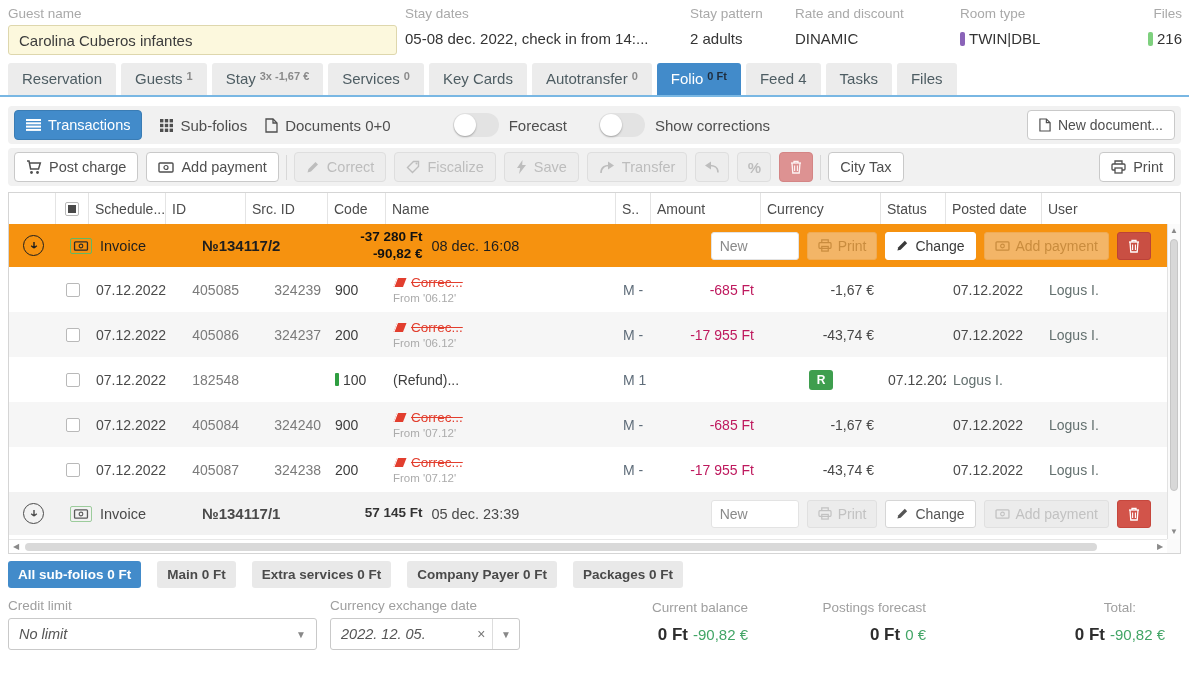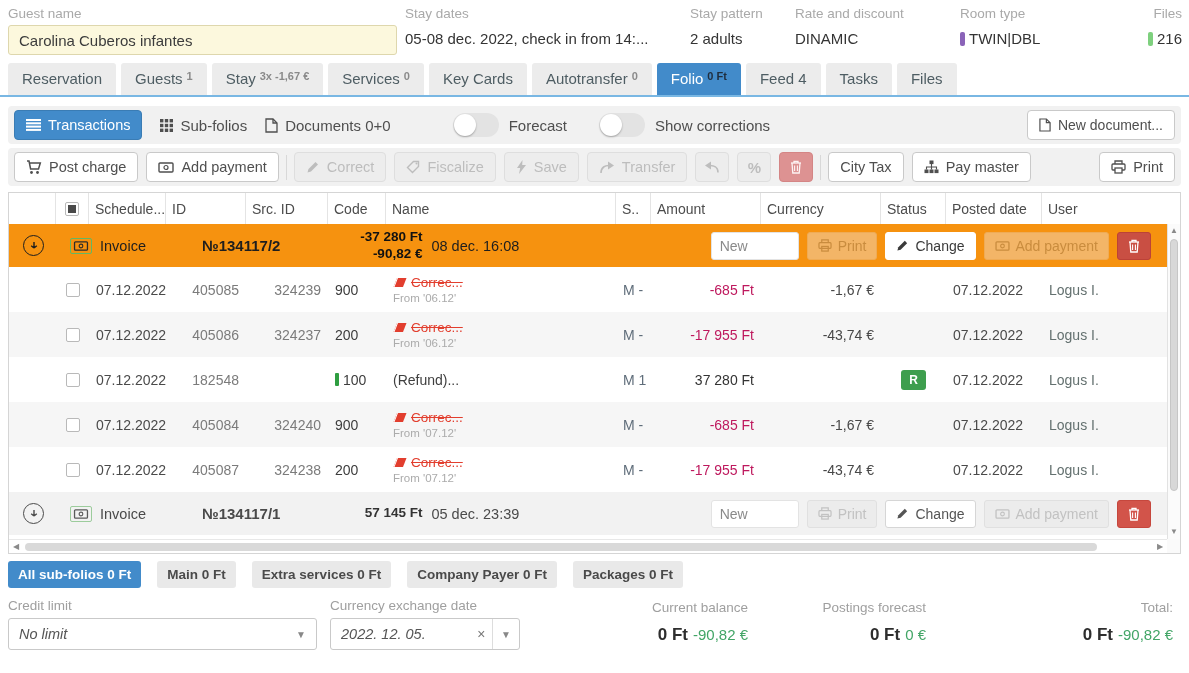--- a/index.html
+++ b/index.html
@@ -115,21 +115,21 @@
   
   .f-label { color:#9f9f9f; font-size:13.5px; display:block; }
   .fsel { margin-top:5px; height:32px; border:1px solid #c9c9c9; border-radius:3px; background:#fff; display:flex; align-items:center; padding:0 10px; color:#555; font-size:14.5px; cursor:pointer;font-style:italic; }
   .fsel .caret { margin-left:auto; color:#888; font-size:10px; }
   .credit { position:absolute; left:8px; top:598px; width:309px; }
   .exch { position:absolute; left:330px; top:598px; width:190px; }
   .exch .fsel { padding-right:0; }
   .xbtn { margin-left:auto; color:#777; font-size:14px; padding:0 7px; cursor:pointer; }
   .caret-cell { border-left:1px solid #ddd; align-self:stretch; display:flex; align-items:center; padding:0 8px; color:#888; font-size:10px; cursor:pointer; }
   .bal { position:absolute; top:600px; text-align:right; }
-  .bal-current { right:441px; } .bal-forecast { right:263px; } .bal-total { right:16px; }
+  .bal-current { right:441px; } .bal-forecast { right:263px; } .bal-total { right:24px;text-align:center; }
   .bal-val { margin-top:10px; white-space:nowrap; }
   .bal-ft { font-size:17px; font-weight:700; color:#2e2e2e; }
   .bal-eur { font-size:15px; color:#42a566; margin-left:5px; }
 
   .corr-ico { flex:none; }
   svg { display:block; }
 </style>
 </head>
 <body>
 
@@ -305,32 +305,20 @@
             <path d="M4 3V1.5h4V3" fill="none" stroke="currentColor" stroke-width="1.3"></path>
             <path d="M2 3l.8 10h6.4L10 3" fill="none" stroke="currentColor" stroke-width="1.3"></path>
             <path d="M4.6 5.5v5.5M7.4 5.5v5.5" stroke="currentColor" stroke-width="1.1"></path>
           </svg>
         </span>
     </button>
     <span class="sep"></span>
     <button class="btn">
       <span>City Tax</span>
     </button>
-    <button class="btn gap8">
-      <span>
-          <svg width="15" height="14" viewBox="0 0 15 14">
-            <rect x="5.5" y="0.5" width="4" height="3.6" fill="currentColor"></rect>
-            <rect x="0.5" y="9.5" width="4" height="3.6" fill="currentColor"></rect>
-            <rect x="5.5" y="9.5" width="4" height="3.6" fill="currentColor"></rect>
-            <rect x="10.5" y="9.5" width="4" height="3.6" fill="currentColor"></rect>
-            <path d="M7.5 4v3M2.5 9.5V7h10v2.5M7.5 7v2.5" fill="none" stroke="currentColor" stroke-width="1.1"></path>
-          </svg>
-        </span>
-      <span>Pay master</span>
-    </button>
     <button class="btn" style="margin-left:auto;">
       <span>
           <svg width="15" height="14" viewBox="0 0 15 14">
             <path d="M4 4V1h7v3" fill="none" stroke="currentColor" stroke-width="1.3"></path>
             <rect x="1" y="4" width="13" height="6" rx="1" fill="none" stroke="currentColor" stroke-width="1.3"></rect>
             <rect x="4" y="8" width="7" height="5" fill="#fff" stroke="currentColor" stroke-width="1.3"></rect>
           </svg>
         </span>
       <span>Print</span>
     </button>
@@ -488,21 +476,20 @@
       <div class="td code">
           <span class="gmark"></span>
           <span>100</span>
         </div>
       <div class="td name">
         <span class="name-line">
             <span class="name-plain">(Refund)...</span>
           </span>
       </div>
       <div class="td scol">M 1</div>
-      <div class="td amt amt-pos">37 280 Ft</div>
       <div class="td cur"></div>
       <div class="td status">
           <span class="rbadge">R</span>
         </div>
       <div class="td">07.12.2022</div>
       <div class="td" style="color:#63706f;">Logus I.</div>
     </div>
 
     <div class="grid trow alt">
       <div class="td"></div>

